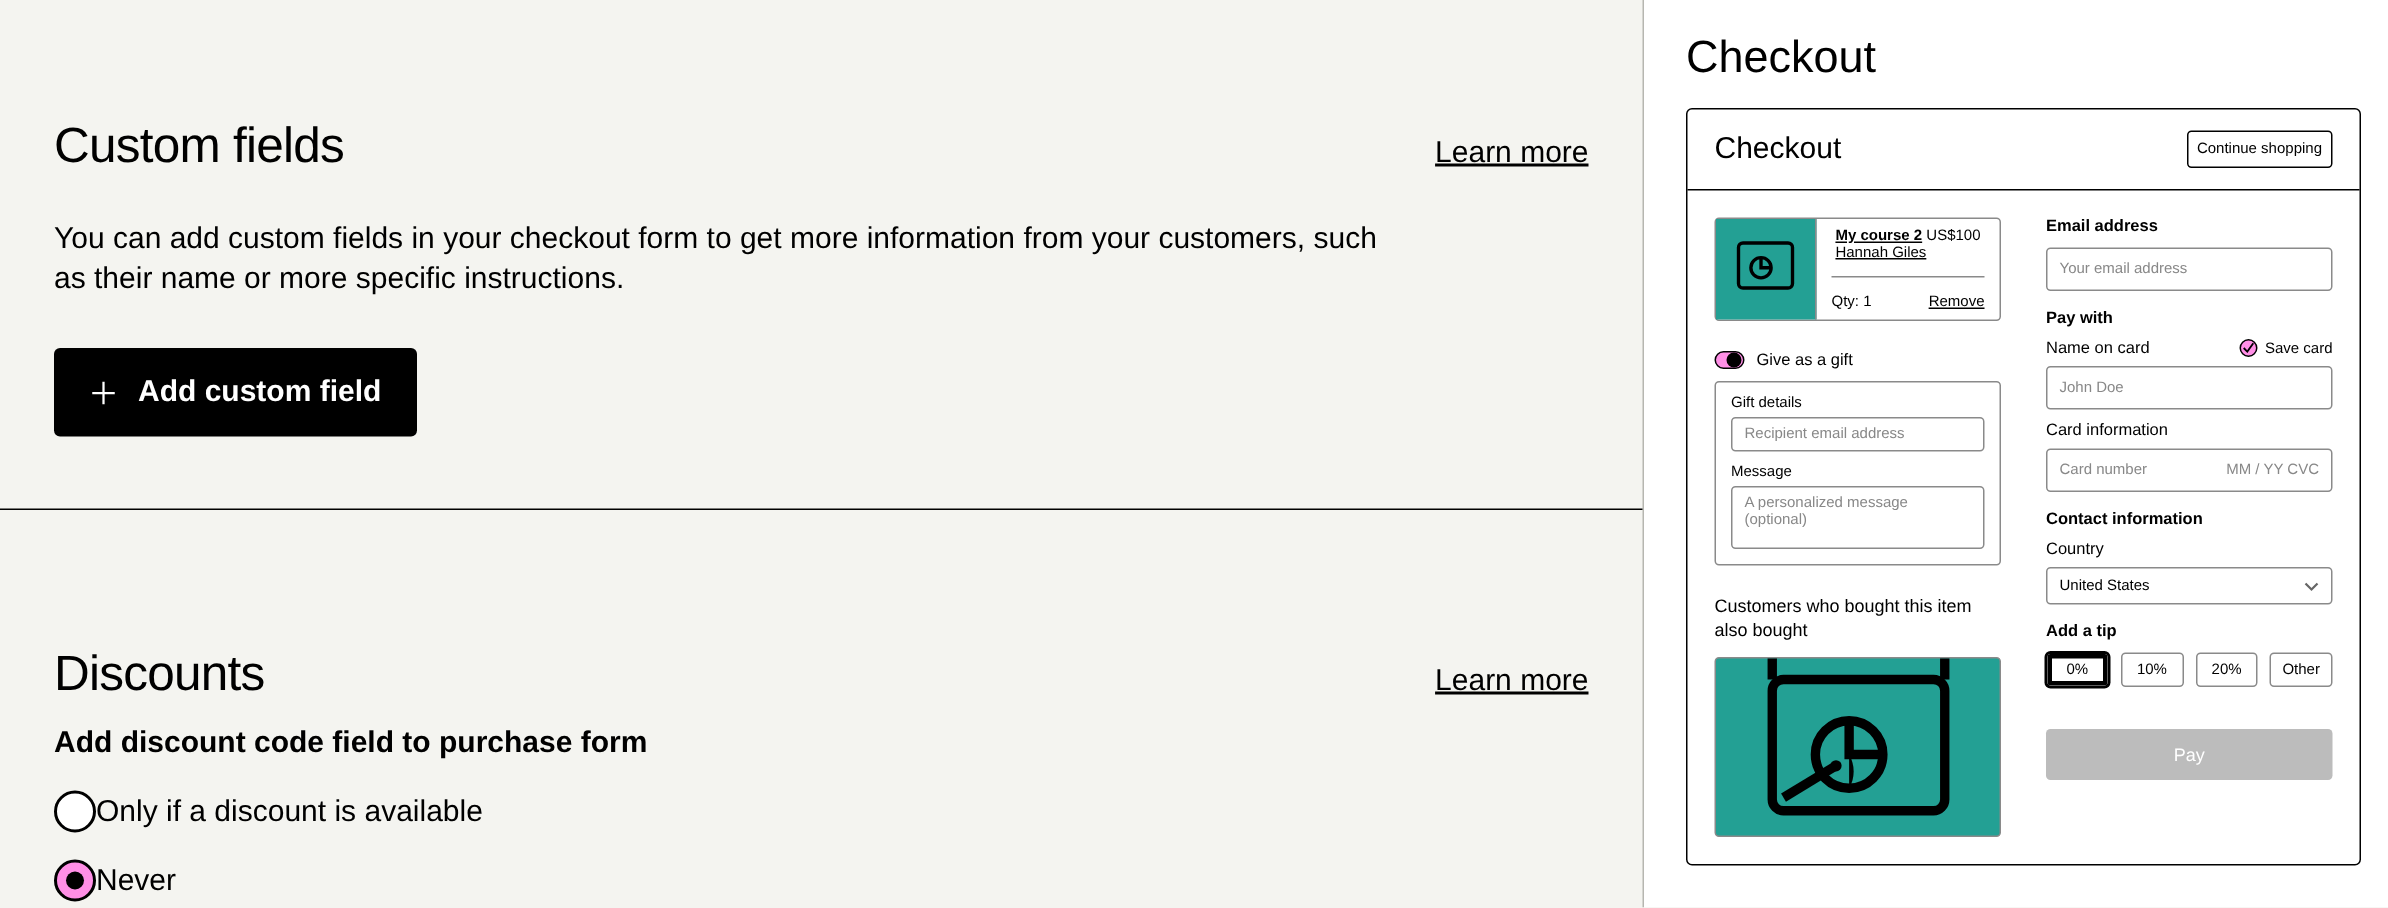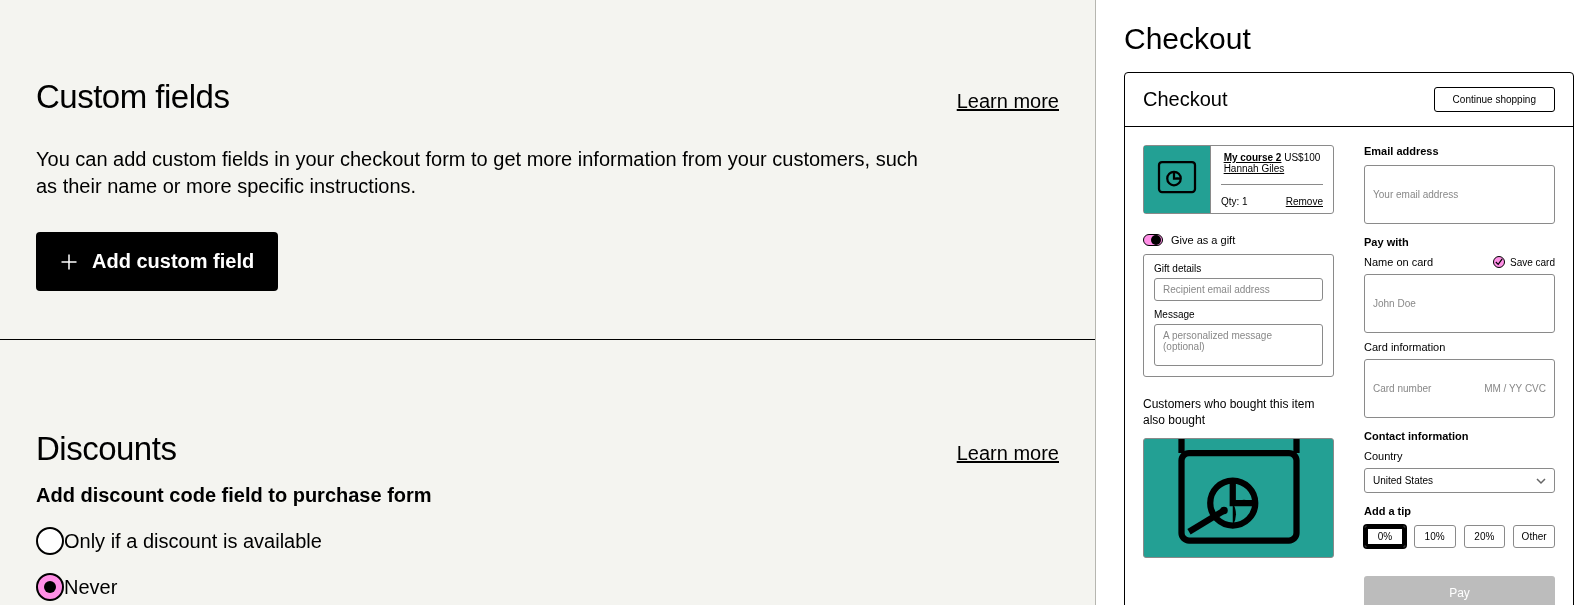--- a/index.html
+++ b/index.html
@@ -113,21 +113,21 @@
     justify-content: space-between;
     align-items: center;
     padding: 14px 18px;
     border-bottom: 1px solid #000;
   }
   .preview-header-title { font-size: 20px; }
   .continue-btn {
     border: 1px solid #000;
     background: #fff;
     font-size: 10px;
-    padding: 6px 18px;
+    padding: 6px 6px;
     border-radius: 3px;
     cursor: pointer;
   }
   .preview-body {
     display: flex;
     padding: 18px;
     gap: 30px;
   }
   .col { flex: 1; min-width: 0; }
   
@@ -237,21 +237,21 @@
   .save-check {
     width: 12px; height: 12px; border: 1px solid #000; border-radius: 50%;
     background: #ff8fe6;
     display: flex; align-items: center; justify-content: center;
   }
   .save-check svg { width: 8px; height: 8px; }
   .pay-input {
     width: 100%;
     border: 1px solid #8a8a8a;
     border-radius: 3px;
-    padding: 23px 8px;
+    padding: 8px 8px;
     font-size: 10px;
     color: #888;
     display: flex;
     justify-content: space-between;
   }
   .select {
     width: 100%;
     border: 1px solid #8a8a8a;
     border-radius: 3px;
     padding: 6px 8px;

